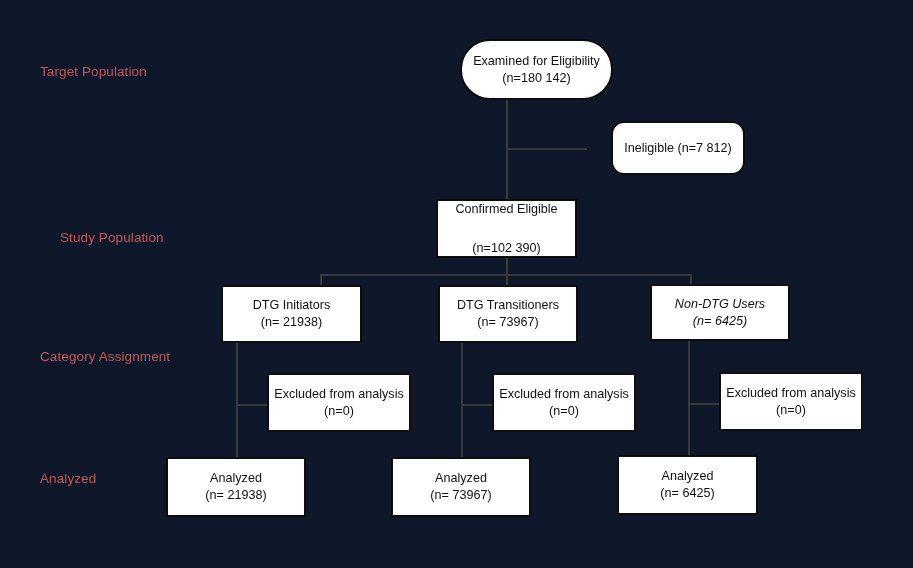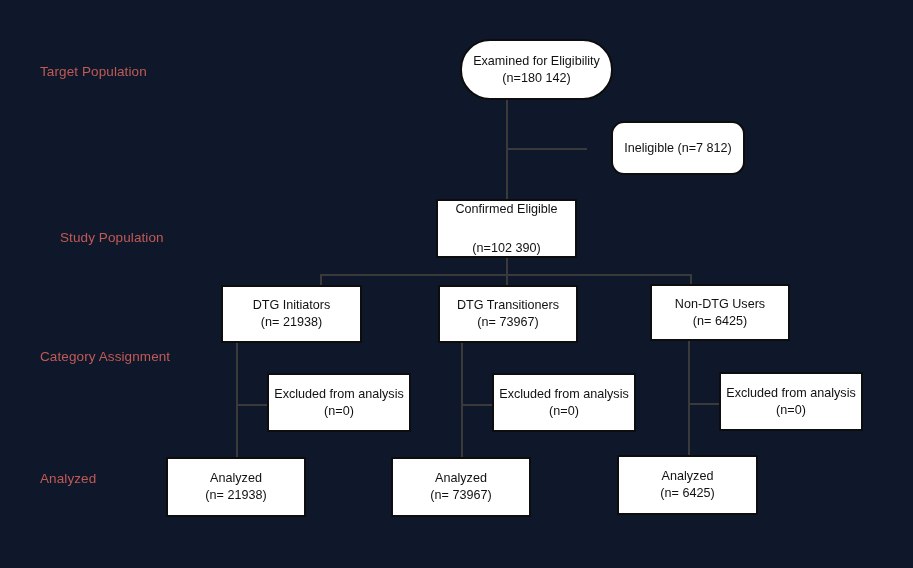--- a/index.html
+++ b/index.html
@@ -110,21 +110,21 @@
   <div class="node" style="left:221px; top:285px; width:141px; height:58px;">
     <span class="line1">DTG Initiators</span>
     <span class="line2">(n= 21938)</span>
   </div>
 
   <div class="node" style="left:438px; top:285px; width:140px; height:58px;text-align:right;">
     <span class="line1">DTG Transitioners</span>
     <span class="line2">(n= 73967)</span>
   </div>
 
-  <div class="node" style="left:650px; top:284px; width:140px; height:57px;">
+  <div class="node" style="left:650px; top:284px; width:140px; height:57px;font-style:italic;">
     <span class="line1">Non-DTG Users</span>
     <span class="line2">(n= 6425)</span>
   </div>
 
   <div class="node thin" style="left:267px; top:373px; width:144px; height:59px;">
     <span class="line1">Excluded from analysis</span>
     <span class="line2">(n=0)</span>
   </div>
 
   <div class="node thin" style="left:492px; top:373px; width:144px; height:59px;">

